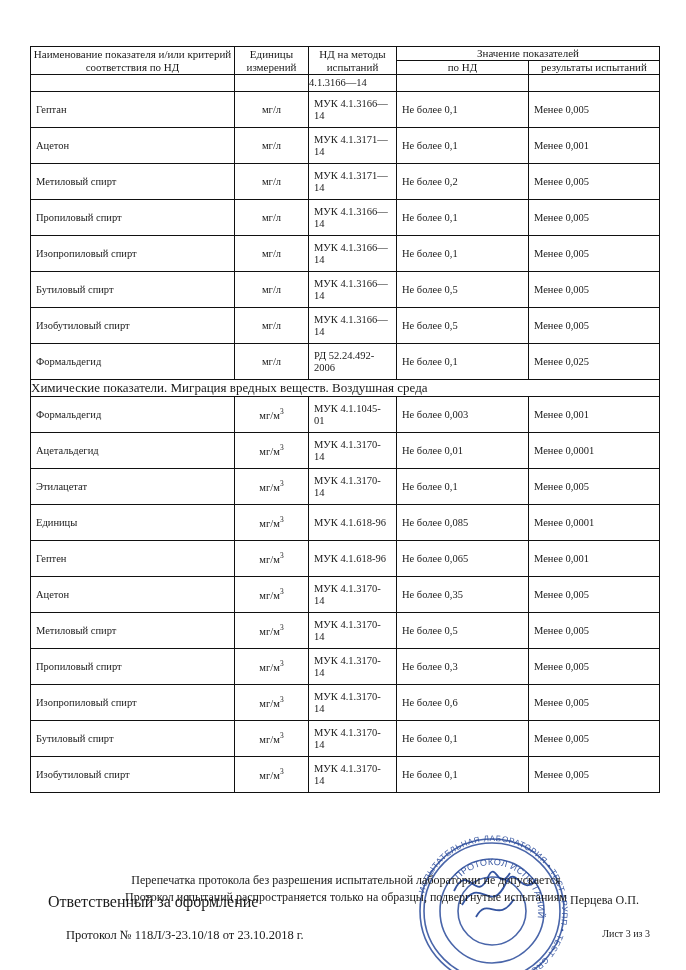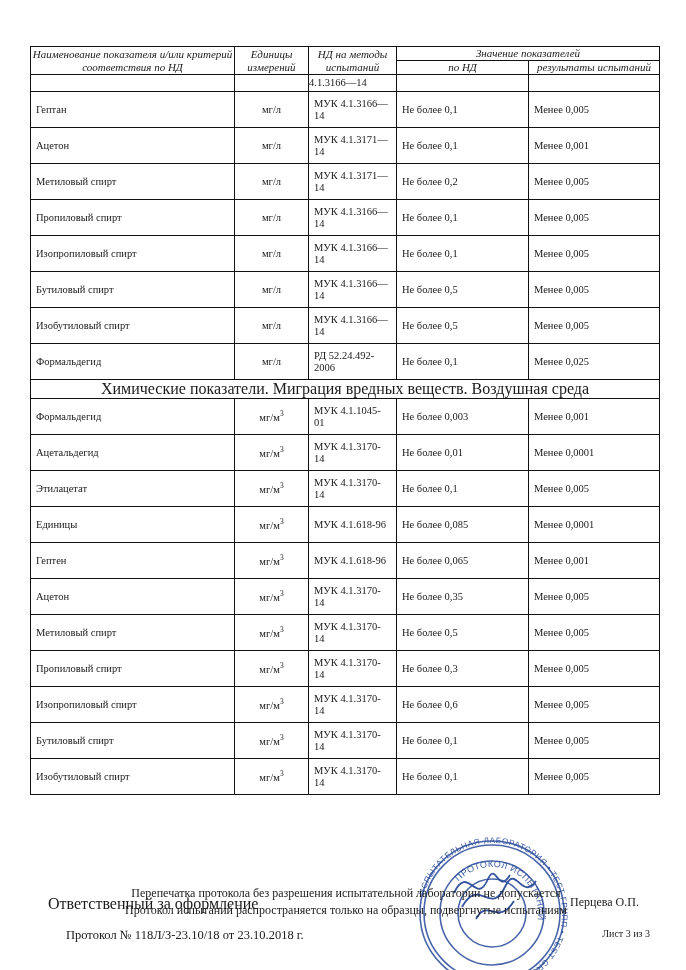--- a/index.html
+++ b/index.html
@@ -43,28 +43,26 @@
   .c-val  { width: 132px; }
   .c-res  { width: 131px; }
 
   thead td {
     text-align: center;
     font-size: 11px;
   }
   .head-cell {
     padding: 4px 4px;
     line-height: 1.2;
-    font-style: italic;
   }
   .row-h { height: 36px; }
   .unit-cell { text-align: center; font-size: 10.5px; }
   .nd-cell { font-size: 10.5px; line-height: 1.15; }
   .section-row td {
-    text-align: center;
-    font-size: 16px;
+    font-size: 13px;
     padding: 2px 0 3px 0;
   }
   .firstnarrow { height: 17px; padding-left: 44px; }
   .firstnarrow .cell { padding-top: 1px; padding-bottom: 1px; }
 
   sup { font-size: 7.5px; vertical-align: super; }
 
   
   .sign-block {
     position: relative;
@@ -96,21 +94,21 @@
     position: absolute;
     left: 6px;
     right: 0;
     bottom: 22px;
     text-align: center;
     font-size: 12px;
   }
   .footer .line { margin: 2px 0; }
   .footer-bottom {
     position: relative;
-    margin-top: 10px;
+    margin-top: 23px;
     height: 20px;
     padding-left: 47px;
   }
   .proto {
     position: absolute;
     left: 60px;
     top: 0;
     font-size: 12.5px;
   }
   .sheet {

